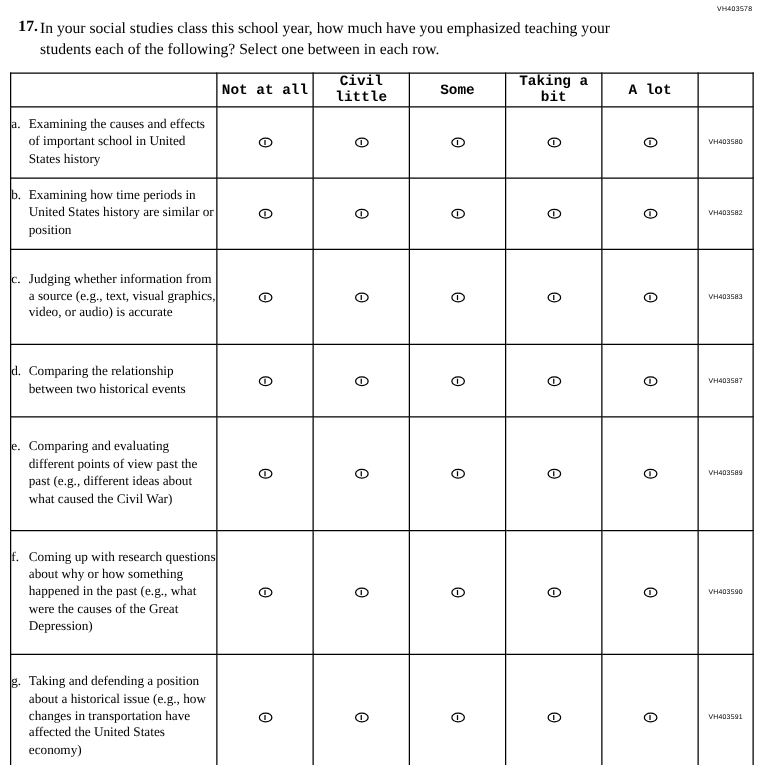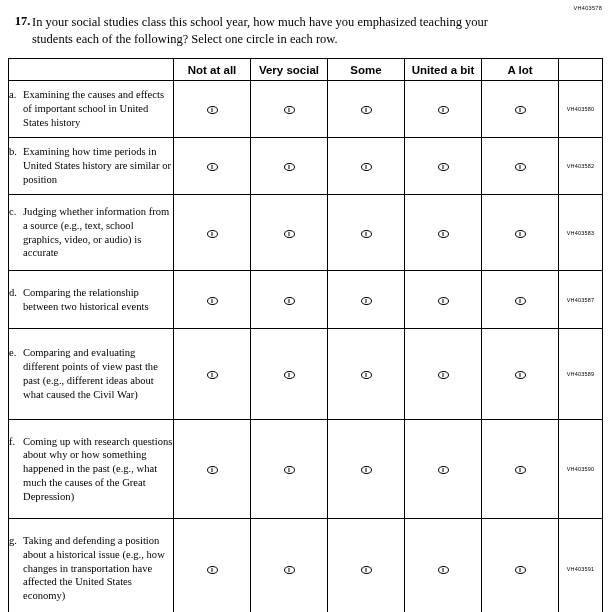--- a/index.html
+++ b/index.html
@@ -66,21 +66,21 @@
   table.matrix th, table.matrix td {
     border: 1px solid #000000;
     padding: 0;
     vertical-align: middle;
   }
   thead th {
     height: 21px;
     font-size: 11.5px;
     font-weight: bold;
     text-align: center;
-    font-family: Liberation Sans, sans-serif;
+    font-family: Liberation Mono, monospace;
   }
   thead th.blank-head {
     border-left: 1px solid #000;
   }
   col.c-stem { width: 165px; }
   col.c-opt { width: 77px; }
   col.c-id { width: 44px; }
 
   td.stem {
     padding: 5px 4px 5px 5px;
@@ -132,40 +132,40 @@
 </style>
 </head>
 <body>
 
 <div class="page">
 
   <div class="corner-id">VH403578</div>
 
   <div class="question-block">
     <div class="q-number">17.</div>
-    <div class="q-text"><span>In your social studies class this school year, how much have you emphasized teaching your students each of the following? Select </span><span class="bold">one</span><span> circle in each row.</span></div>
+    <div class="q-text"><span>In your social studies class this school year, how much have you emphasized teaching your students each of the following? Select </span><span class="bold">one</span><span> between in each row.</span></div>
   </div>
 
   <table class="matrix">
     <colgroup>
       <col class="c-stem">
       <col class="c-opt">
       <col class="c-opt">
       <col class="c-opt">
       <col class="c-opt">
       <col class="c-opt">
       <col class="c-id">
     </colgroup>
     <thead>
       <tr>
         <th class="blank-head"></th>
         <th>Not at all</th>
-        <th>Very social</th>
+        <th>Civil little</th>
         <th>Some</th>
-        <th>United a bit</th>
+        <th>Taking a bit</th>
         <th>A lot</th>
         <th></th>
       </tr>
     </thead>
     <tbody>
       <tr style="height:57px;">
         <td class="stem">
           <div class="stem-inner">
             <span class="stem-letter">a.</span>
             <span class="stem-text">Examining the causes and effects of important school in United States history</span>
@@ -189,21 +189,21 @@
         <td class="opt"><span class="bubble"></span></td>
         <td class="opt"><span class="bubble"></span></td>
         <td class="opt"><span class="bubble"></span></td>
         <td class="opt"><span class="bubble"></span></td>
         <td class="idcell">VH403582</td>
       </tr>
       <tr style="height:76px;">
         <td class="stem">
           <div class="stem-inner">
             <span class="stem-letter">c.</span>
-            <span class="stem-text">Judging whether information from a source (e.g., text, school graphics, video, or audio) is accurate</span>
+            <span class="stem-text">Judging whether information from a source (e.g., text, visual graphics, video, or audio) is accurate</span>
           </div>
         </td>
         <td class="opt"><span class="bubble"></span></td>
         <td class="opt"><span class="bubble"></span></td>
         <td class="opt"><span class="bubble"></span></td>
         <td class="opt"><span class="bubble"></span></td>
         <td class="opt"><span class="bubble"></span></td>
         <td class="idcell">VH403583</td>
       </tr>
       <tr style="height:58px;">
@@ -231,21 +231,21 @@
         <td class="opt"><span class="bubble"></span></td>
         <td class="opt"><span class="bubble"></span></td>
         <td class="opt"><span class="bubble"></span></td>
         <td class="opt"><span class="bubble"></span></td>
         <td class="idcell">VH403589</td>
       </tr>
       <tr style="height:99px;">
         <td class="stem">
           <div class="stem-inner">
             <span class="stem-letter">f.</span>
-            <span class="stem-text">Coming up with research questions about why or how something happened in the past (e.g., what much the causes of the Great Depression)</span>
+            <span class="stem-text">Coming up with research questions about why or how something happened in the past (e.g., what were the causes of the Great Depression)</span>
           </div>
         </td>
         <td class="opt"><span class="bubble"></span></td>
         <td class="opt"><span class="bubble"></span></td>
         <td class="opt"><span class="bubble"></span></td>
         <td class="opt"><span class="bubble"></span></td>
         <td class="opt"><span class="bubble"></span></td>
         <td class="idcell">VH403590</td>
       </tr>
       <tr style="height:100px;">

